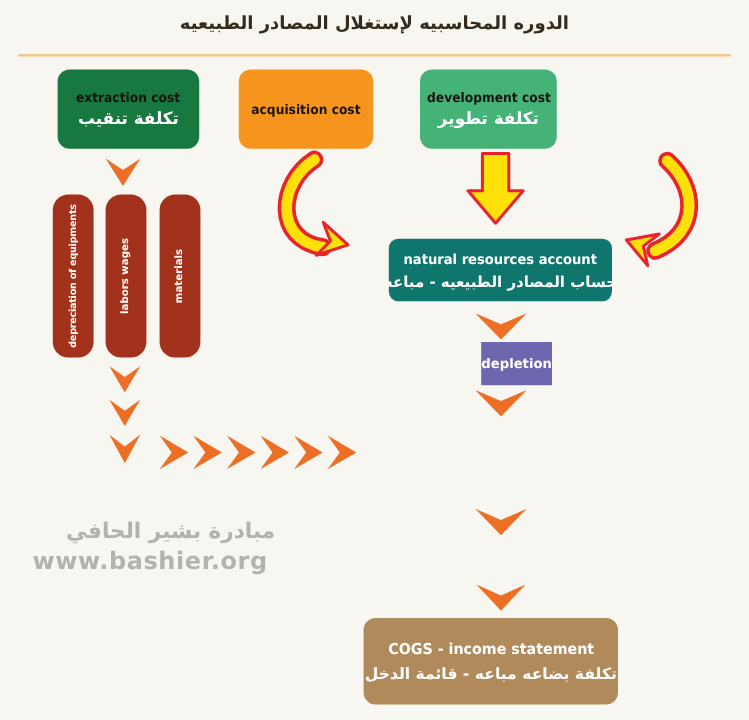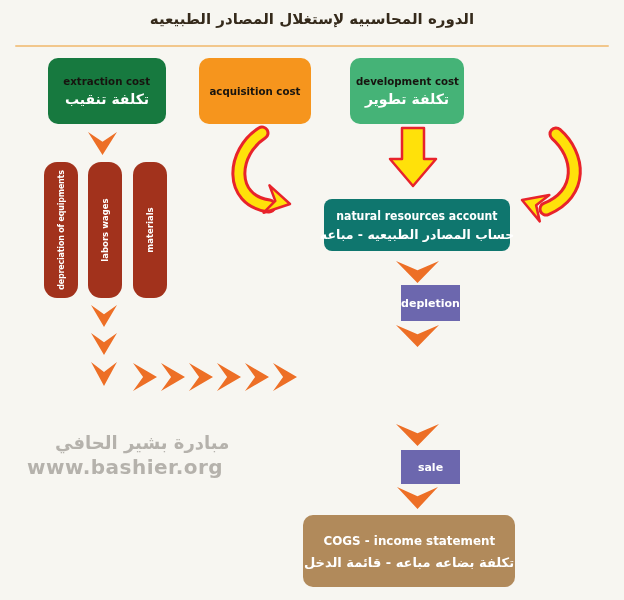--- a/index.html
+++ b/index.html
@@ -100,23 +100,20 @@
 
   <div class="abs pill" style="left: 388px; top: 285px; width: 59px; height: 36px; background-color: rgb(108, 103, 174);">
     <span>depletion</span>
   </div>
 
   <div class="abs chev-down" style="left: 396px; top: 325px; width: 43px; height: 22px; background-color: rgb(237, 111, 38);"></div>
 
 
   <div class="abs chev-down" style="left: 396px; top: 424px; width: 43px; height: 22px; background-color: rgb(237, 111, 38);"></div>
 
-  <div class="abs pill" style="left: 388px; top: 450px; width: 59px; height: 34px; background-color: rgb(108, 103, 174);">
-    <span>sale</span>
-  </div>
 
   <div class="abs chev-down" style="left: 397px; top: 487px; width: 41px; height: 22px; background-color: rgb(237, 111, 38);"></div>
 
   <div class="abs box node cogs-box" style="left: 303px; top: 515px; width: 212px; height: 72px; border-radius: 10px; background-color: rgb(177, 138, 91);">
     <div class="en">COGS - income statement</div>
     <div class="ar">تكلفة بضاعه مباعه - قائمة الدخل</div>
   </div>
 
   <div class="abs watermark wm-ar" style="left:55px;top:432px;">مبادرة بشير الحافي</div>
   <div class="abs watermark wm-url" style="left:27px;top:455px;">www.bashier.org</div>

